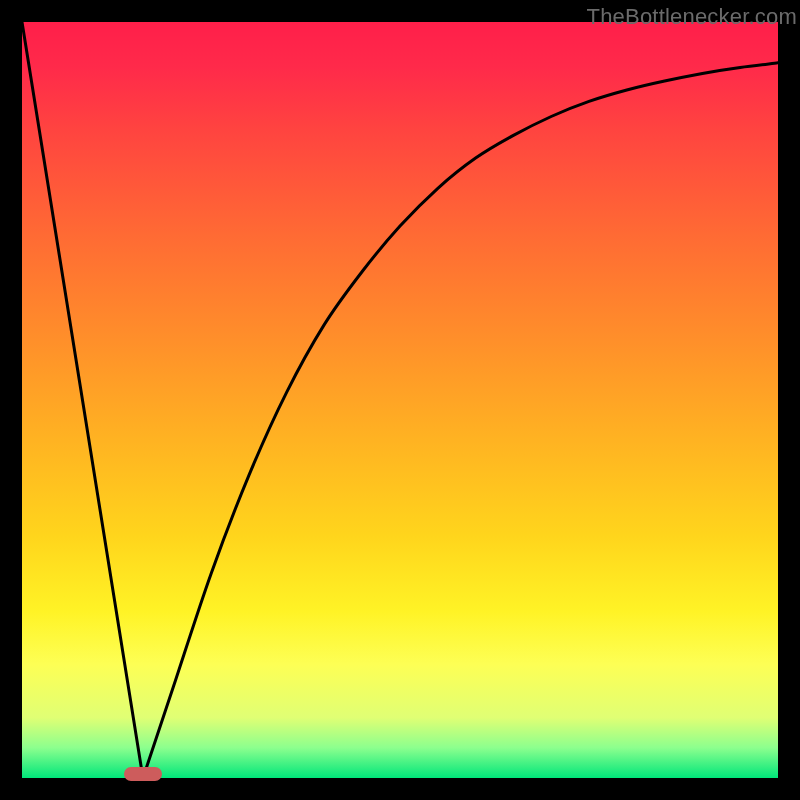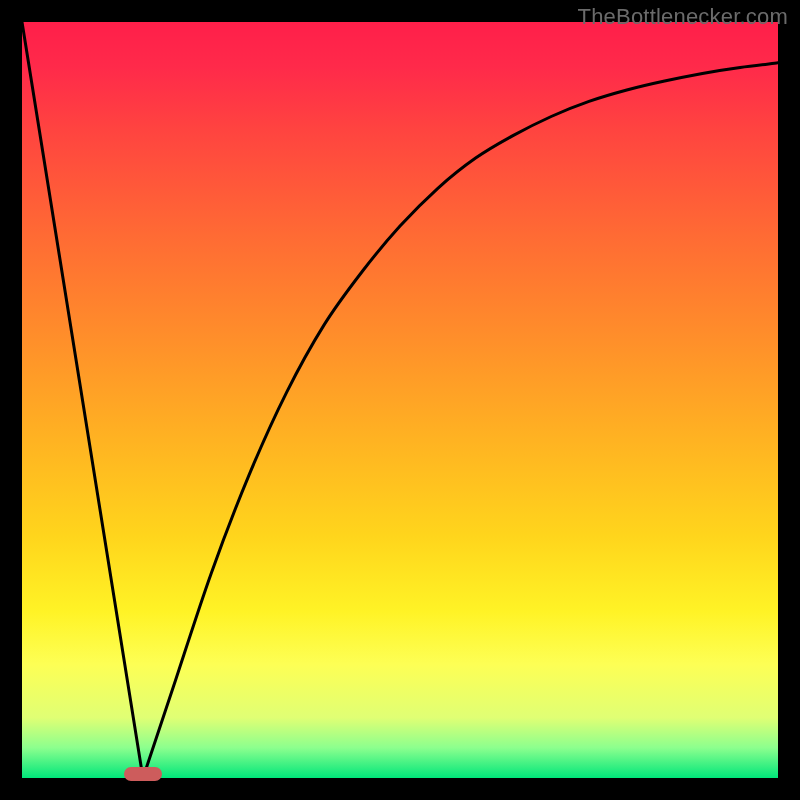--- a/index.html
+++ b/index.html
@@ -34,21 +34,21 @@
       #fff326 78%,
       #fdff55 85%,
       #e0ff74 92%,
       #8cff8e 96%,
       #00e67a 100%
     );
   }
   .credit {
     position: absolute;
     top: 4px;
-    right: 12px;
+    right: 3px;
     color: #6b6b6b;
     font-size: 22px;
     letter-spacing: 0.2px;
   }
   svg.curve {
     position: absolute;
     left: 0;
     top: 0;
     width: 756px;
     height: 756px;

